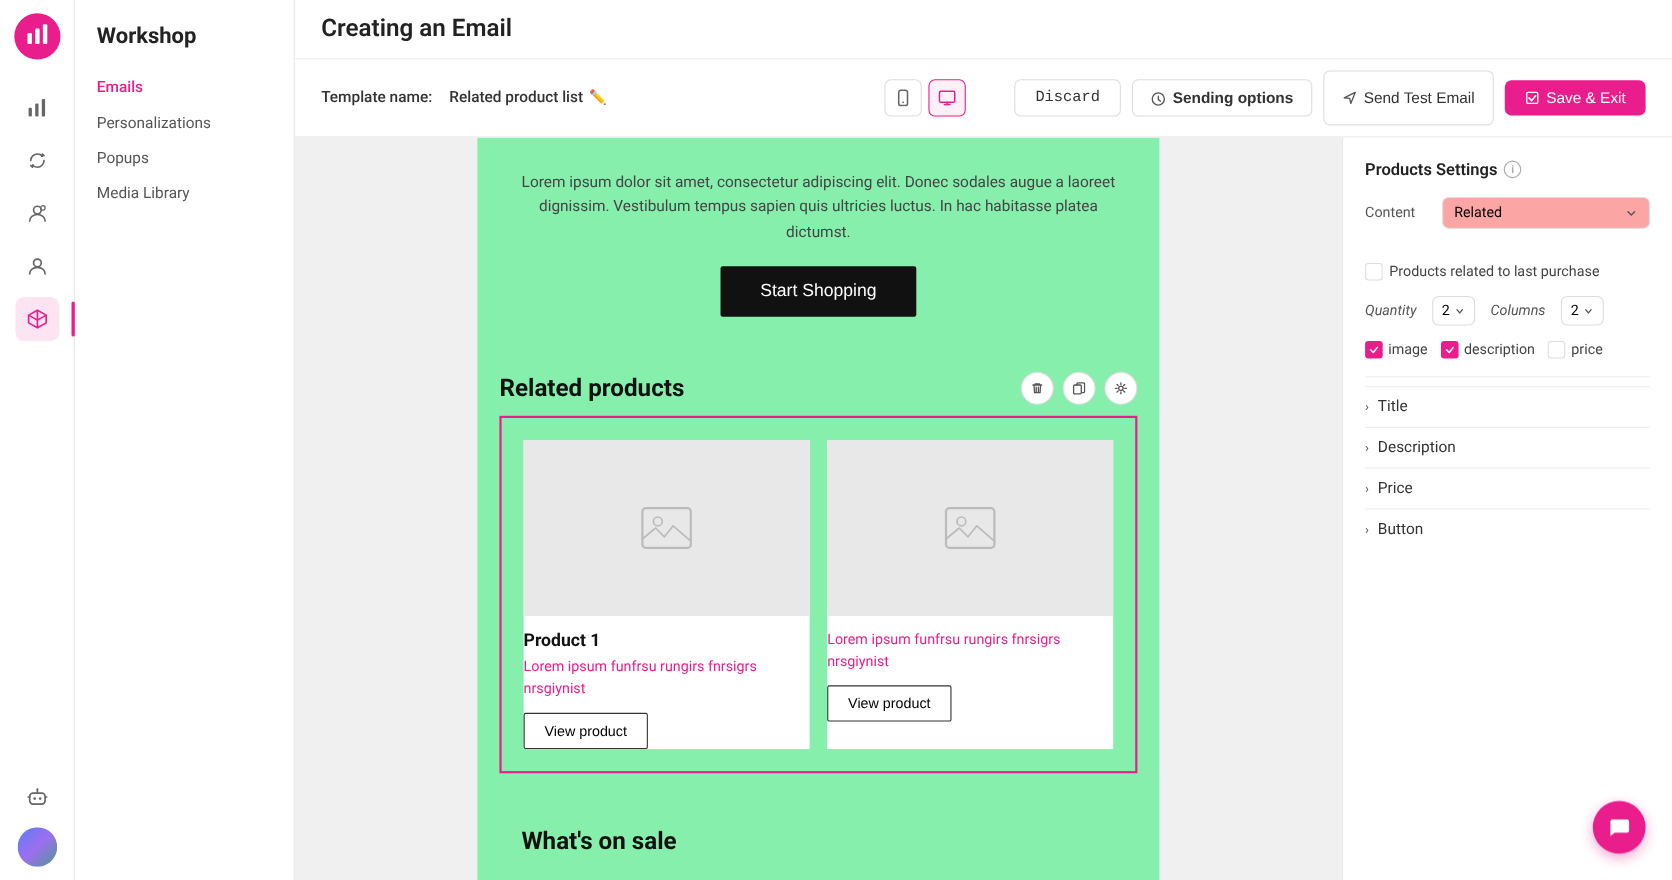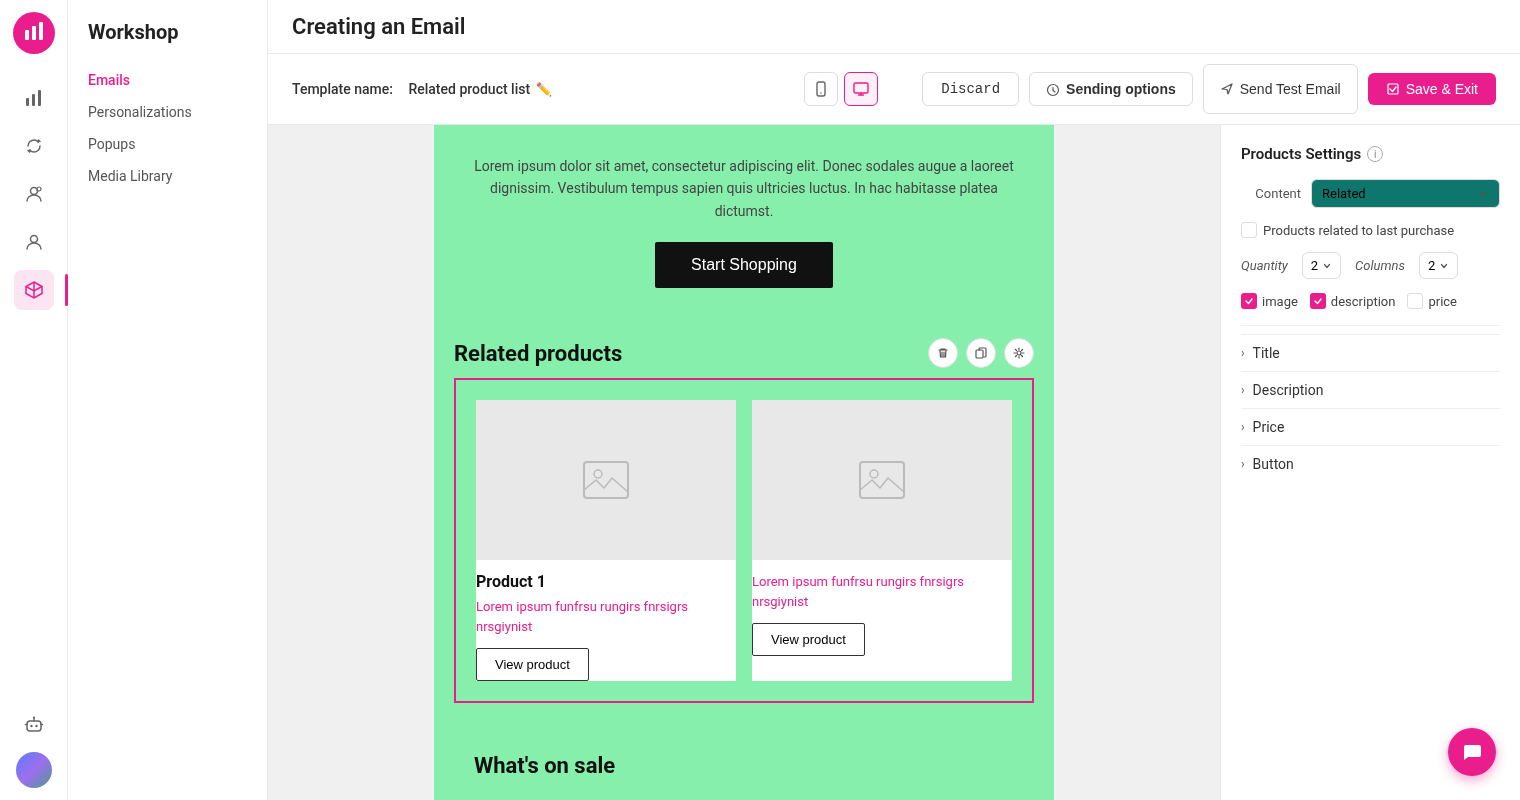--- a/index.html
+++ b/index.html
@@ -362,36 +362,35 @@
       display: flex;
       align-items: center;
       justify-content: center;
       font-size: 10px;
       color: #aaa;
       cursor: pointer;
     }
     .panel-row {
       display: flex;
       align-items: center;
-      margin-bottom: 14px;
+      margin-bottom: 31px;
       gap: 10px;
-      text-align: right;
     }
     .panel-label {
       font-size: 13px;
       color: #555;
       min-width: 60px;
     }
     .panel-select {
       flex: 1;
       padding: 6px 10px;
       border: 1px solid #ddd;
       border-radius: 6px;
       font-size: 13px;
-      background: #0f766e;
+      background: #fca5a5;
       cursor: pointer;
       display: flex;
       align-items: center;
       justify-content: space-between;
     }
     .panel-checkbox-row {
       display: flex;
       align-items: center;
       gap: 6px;
       margin-bottom: 14px;

